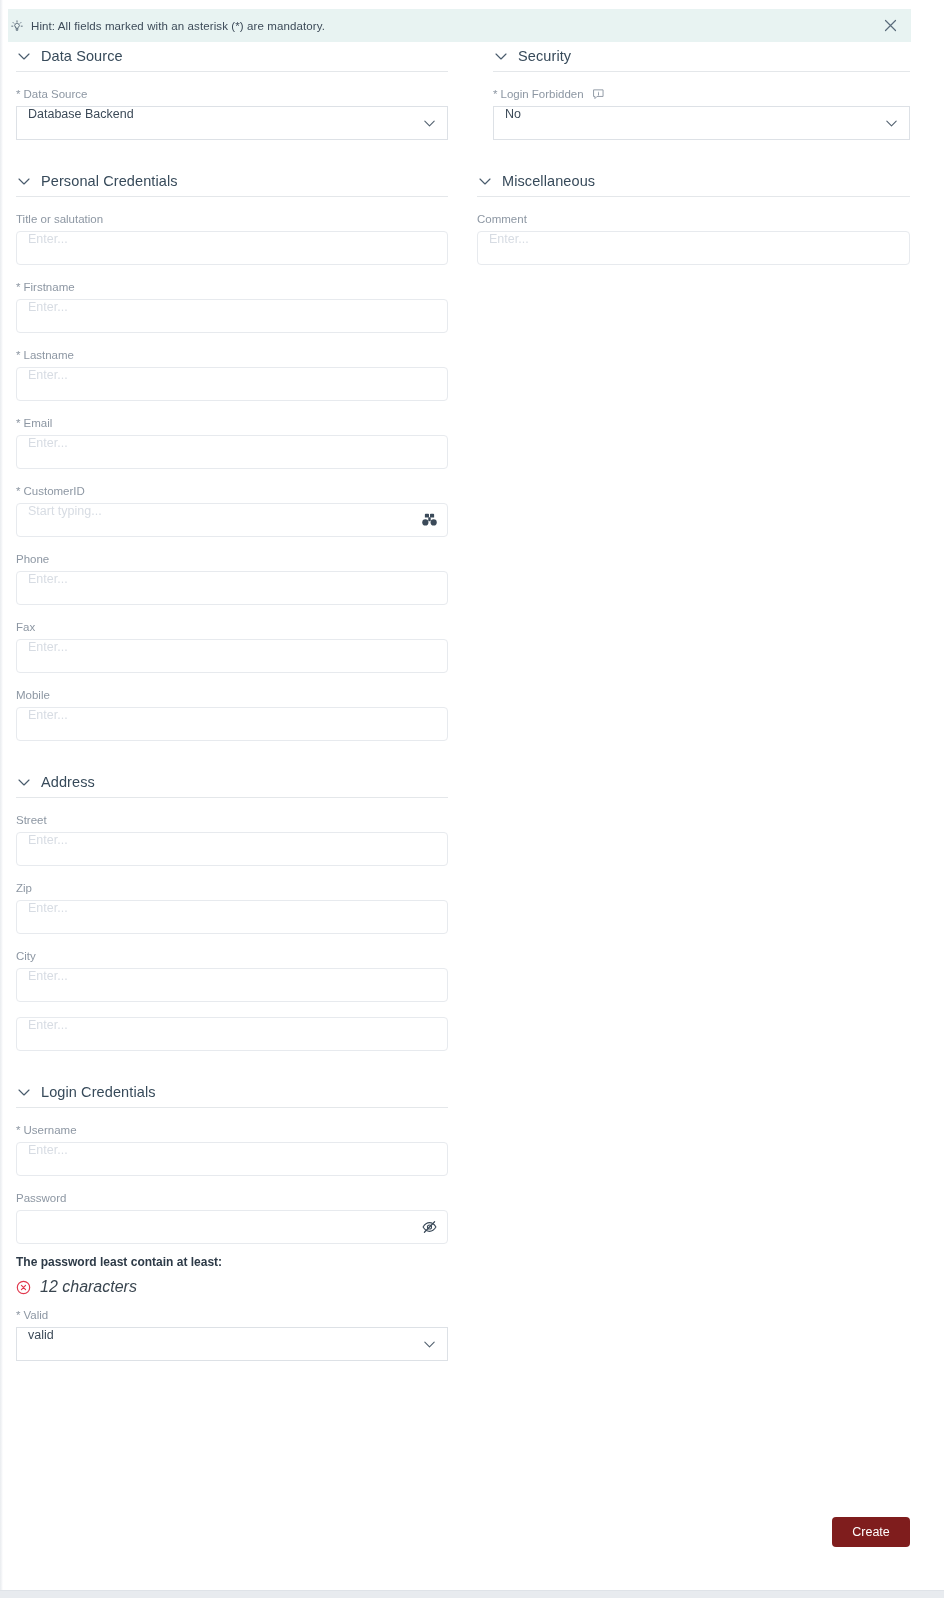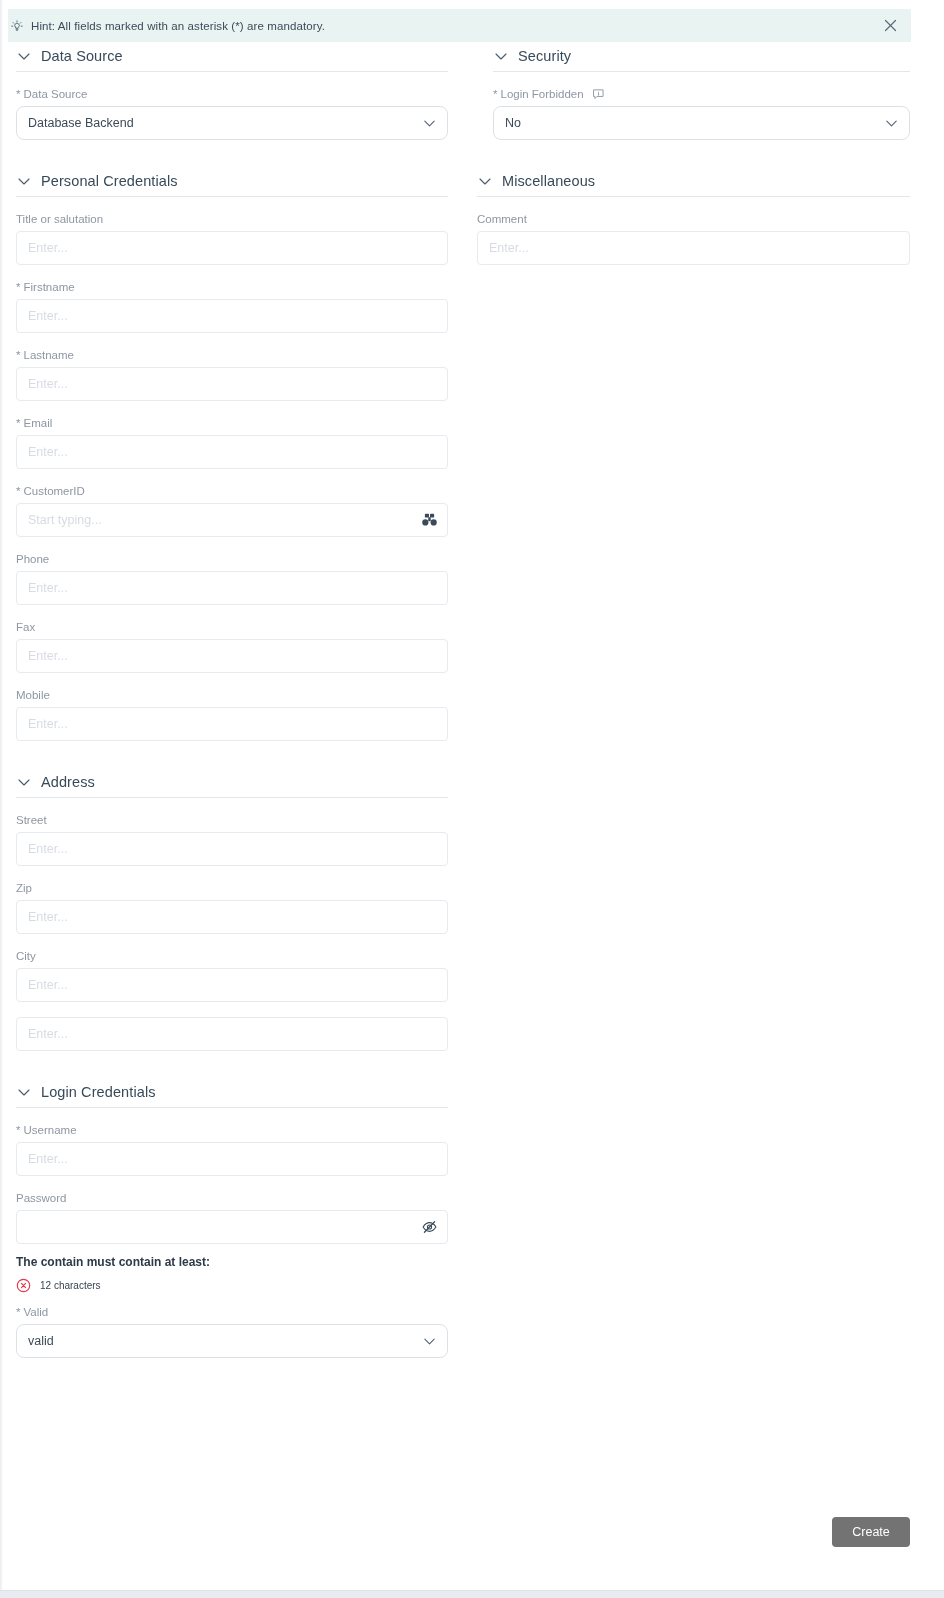--- a/index.html
+++ b/index.html
@@ -123,21 +123,21 @@
     display: block;
   }
 
   .input {
     height: 34px;
     width: 100%;
     border: 1px solid #e7eaee;
     border-radius: 4px;
     background: #ffffff;
     display: flex;
-    align-items: center;
+    align-items: flex-start;
     padding: 0 11px;
     position: relative;
   }
   .input .ph {
     font-size: 12.5px;
     color: #d7dce3;
   }
   .input-icon {
     position: absolute;
     right: 9px;
@@ -146,24 +146,23 @@
     color: #3b4a59;
     width: 17px; height: 17px;
     cursor: pointer;
   }
   .input-icon svg { display: block; }
 
   .select {
     height: 34px;
     width: 100%;
     border: 1px solid #dde1e6;
-    border-radius: 8px;
+    border-radius: 0;
     background: #ffffff;
     display: flex;
-    align-items: center;
     padding: 0 11px;
     position: relative;
     cursor: pointer;
   }
   .select .val {
     font-size: 12.5px;
     color: #3c4a58;
   }
   .select-chev {
     position: absolute;
@@ -179,22 +178,23 @@
   .pw-rules { margin-top: 11px; }
   .pw-rules-title {
     font-size: 12px;
     font-weight: bold;
     color: #2d3a47;
     margin-bottom: 9px;
   }
   .pw-rule {
     display: flex;
     align-items: center;
-    font-size: 10px;
+    font-size: 16px;
     color: #39454f;
+    font-style: italic;
   }
   .pw-rule-icon {
     width: 15px; height: 15px;
     margin-right: 9px;
     color: #e0384d;
     flex: 0 0 auto;
     display: block;
   }
 
   
@@ -416,21 +416,21 @@
               <svg viewBox="0 0 18 18" fill="none" stroke="currentColor" stroke-width="1.15" stroke-linecap="round" stroke-linejoin="round" style="width:100%;height:100%;display:block">
                 <path d="M2.2 9c1.9-3.1 4.2-4.6 6.8-4.6S13.9 5.9 15.8 9c-1.9 3.1-4.2 4.6-6.8 4.6S4.1 12.1 2.2 9z"></path>
                 <circle cx="9" cy="9" r="2.2"></circle>
                 <path d="M3.6 14.6 L14.4 3.4" stroke-width="1.3"></path>
               </svg>
             </span>
           </div>
         </div>
       </div>
       <div class="pw-rules">
-        <div class="pw-rules-title">The contain must contain at least:</div>
+        <div class="pw-rules-title">The password least contain at least:</div>
         <div class="pw-rule">
           <span class="pw-rule-icon" style="color: rgb(224, 56, 77);">
             <svg viewBox="0 0 16 16" fill="none" stroke="currentColor" stroke-width="1.15" stroke-linecap="round" stroke-linejoin="round" style="width:100%;height:100%;display:block">
               <circle cx="8" cy="8" r="6.6" stroke-width="1.25"></circle>
               <path d="M5.8 5.8 L10.2 10.2 M10.2 5.8 L5.8 10.2" stroke-width="1.25"></path>
             </svg>
           </span>
           <span>12 characters</span>
         </div>
       </div>
@@ -494,15 +494,15 @@
             <span>Comment</span>
           </div>
           <div class="input">
             <span class="ph">Enter...</span>
           </div>
         </div>
       </div>
     </div>
 </div>
 
-<button class="create-btn" style="background: #737373;">Create</button>
+<button class="create-btn" style="background: #7f1d1d;">Create</button>
 
 <div class="page-edge-bottom"></div>
 
 </body></html>

